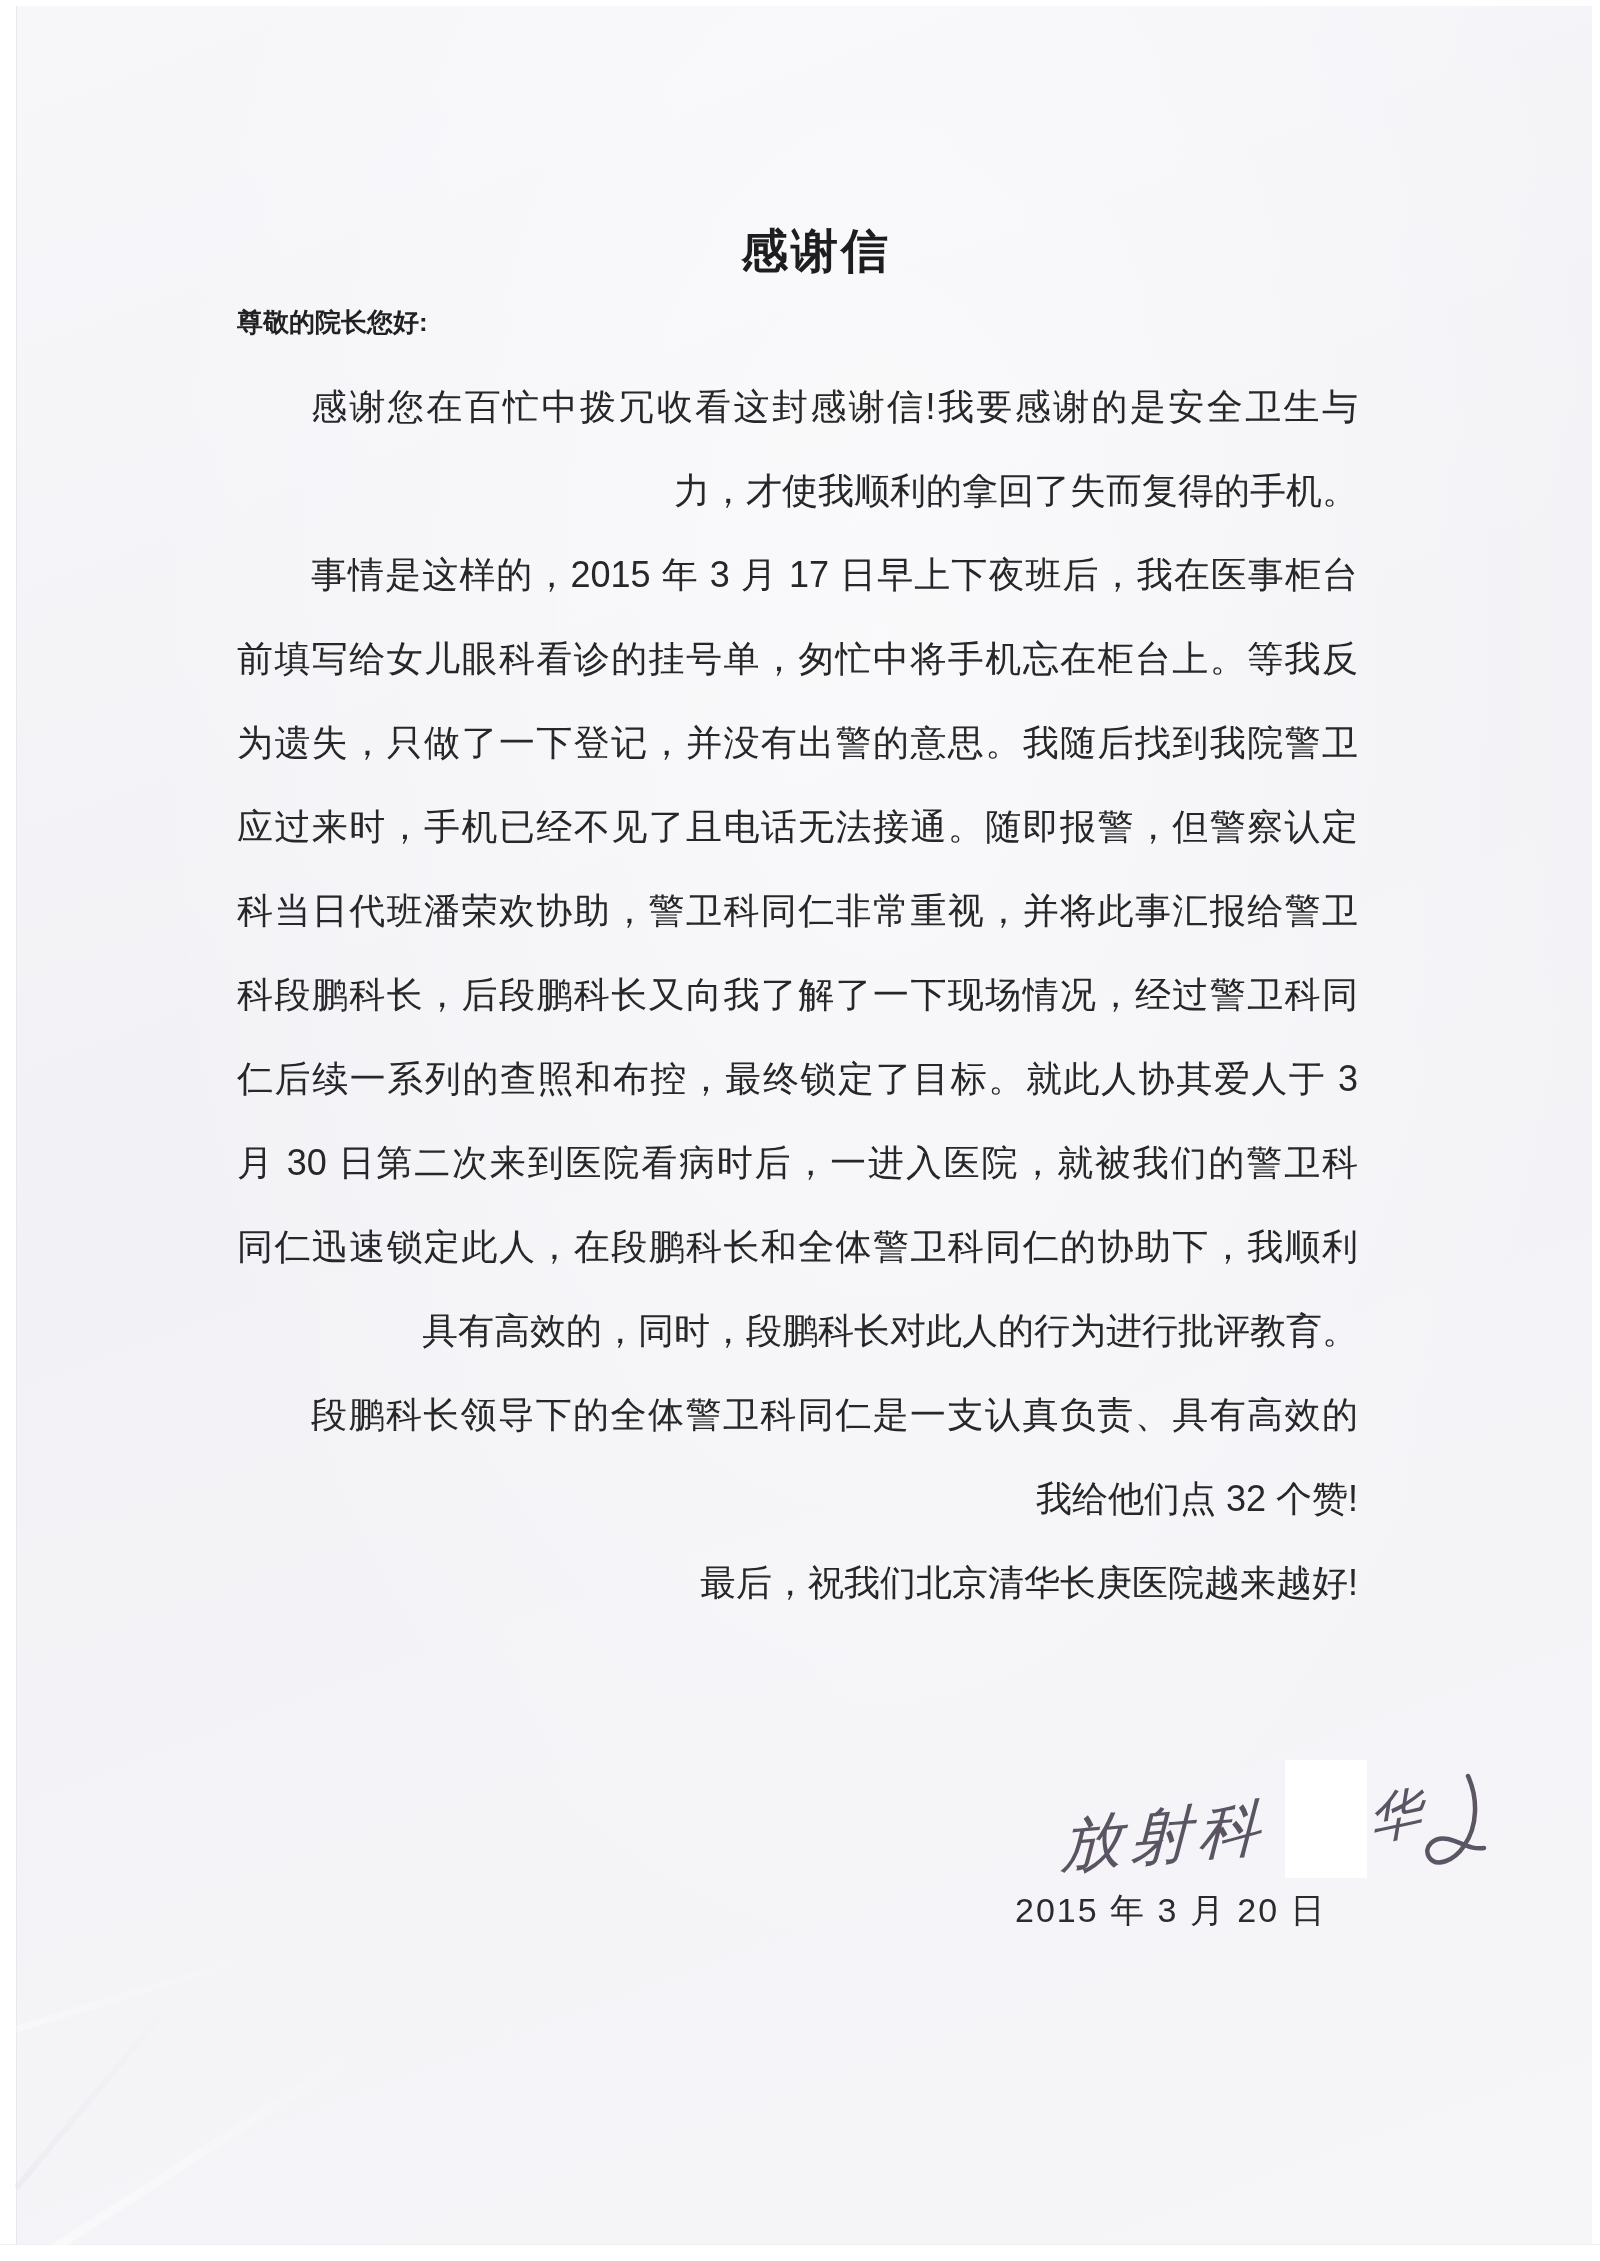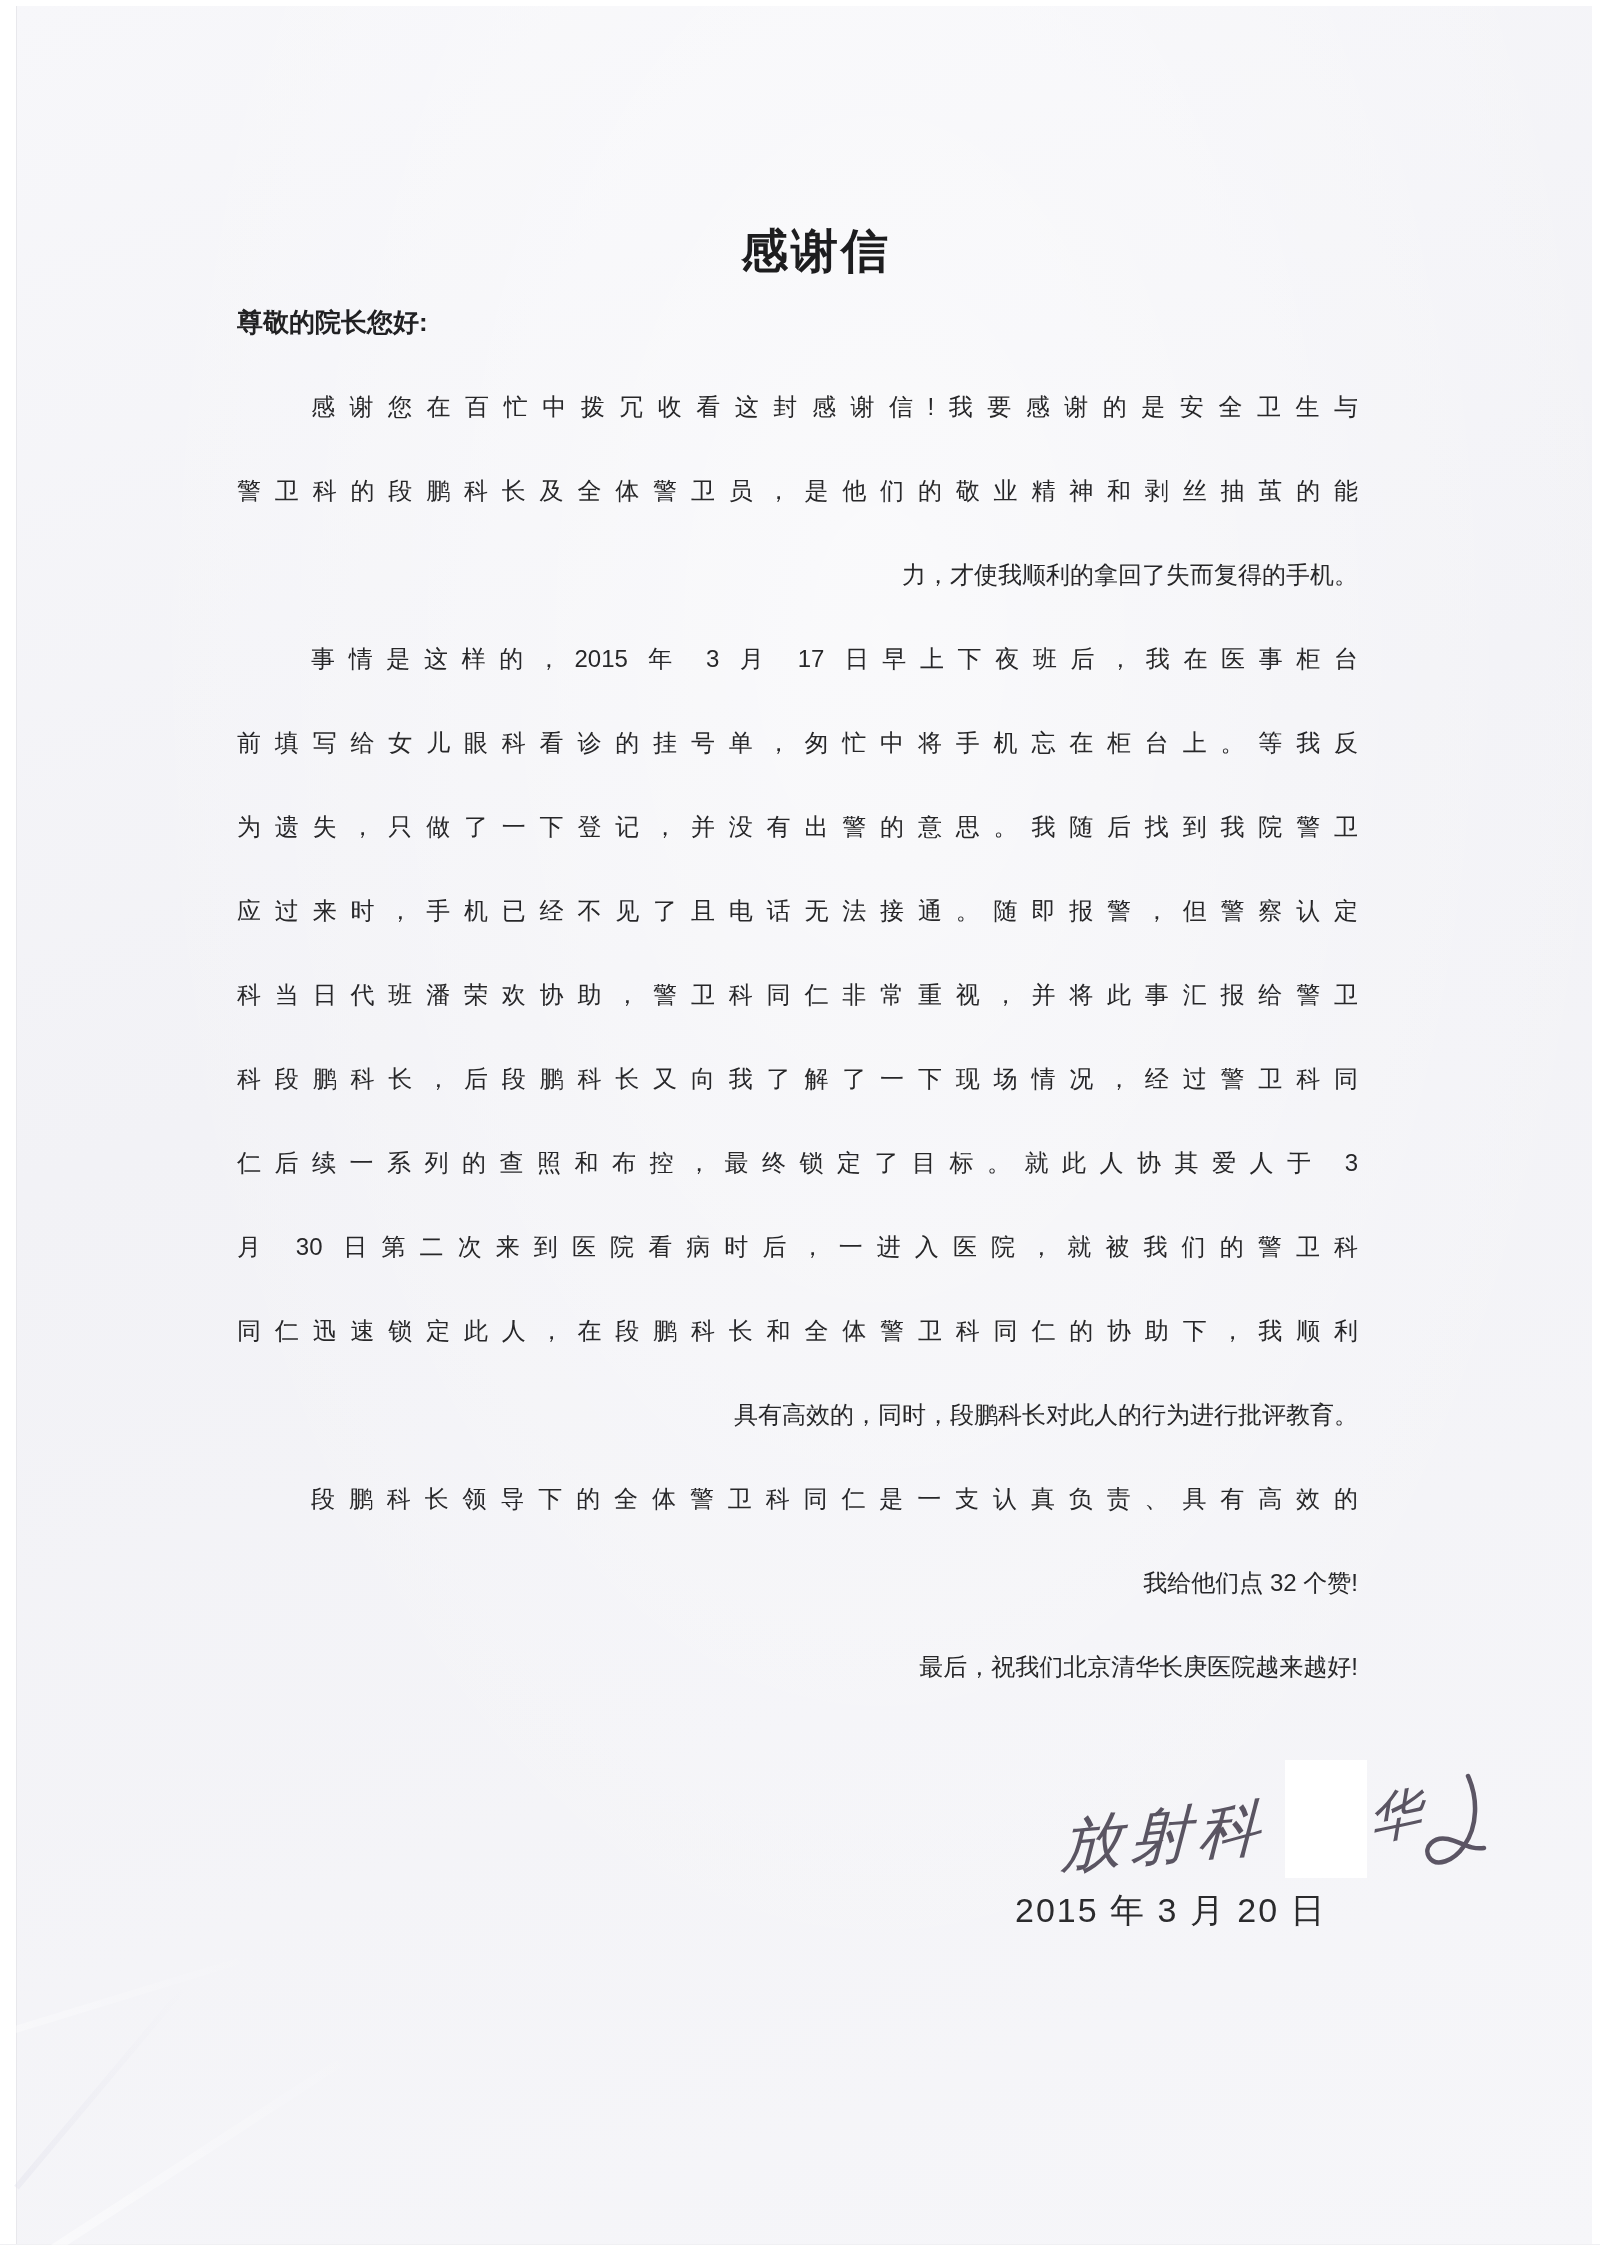--- a/index.html
+++ b/index.html
@@ -33,21 +33,21 @@
     position:absolute;left:0;top:204px;width:100%;
     text-align:center;font-size:47px;font-weight:bold;
     letter-spacing:3px;color:#1d1d1f;margin:16px;
   }
   .greeting{
     position:absolute;left:237px;top:296px;
     font-size:26px;font-weight:bold;line-height:52px;color:#212123;
   }
   .letter-body{
     position:absolute;left:237px;top:365px;width:1121px;
-    font-size:24px;color:#272729;
+    font-size:36px;color:#272729;
   }
   .line{height:84px;line-height:84px;text-align:right;}
   .line.indent{text-indent:74px;}
   .line.fill{text-align:justify;text-align-last:justify;}
 
   
   .signature{position:absolute;left:1050px;top:1770px;width:460px;height:130px;}
   .hand{
     position:absolute;color:#453f4e;opacity:.88;
     font-style:italic;white-space:nowrap;
@@ -74,21 +74,20 @@
   <div class="crease a"></div>
   <div class="crease b"></div>
   <div class="crease c"></div>
 
   <h1 class="title">感谢信</h1>
 
   <div class="greeting">尊敬的院长您好:</div>
 
   <main class="letter-body">
       <div class="line indent fill">感谢您在百忙中拨冗收看这封感谢信!我要感谢的是安全卫生与</div>
-      <div class="line fill">警卫科的段鹏科长及全体警卫员，是他们的敬业精神和剥丝抽茧的能</div>
       <div class="line">力，才使我顺利的拿回了失而复得的手机。</div>
       <div class="line indent fill">事情是这样的，2015 年 3 月 17 日早上下夜班后，我在医事柜台</div>
       <div class="line fill">前填写给女儿眼科看诊的挂号单，匆忙中将手机忘在柜台上。等我反</div>
       <div class="line fill">为遗失，只做了一下登记，并没有出警的意思。我随后找到我院警卫</div>
       <div class="line fill">应过来时，手机已经不见了且电话无法接通。随即报警，但警察认定</div>
       <div class="line fill">科当日代班潘荣欢协助，警卫科同仁非常重视，并将此事汇报给警卫</div>
       <div class="line fill">科段鹏科长，后段鹏科长又向我了解了一下现场情况，经过警卫科同</div>
       <div class="line fill">仁后续一系列的查照和布控，最终锁定了目标。就此人协其爱人于 3</div>
       <div class="line fill">月 30 日第二次来到医院看病时后，一进入医院，就被我们的警卫科</div>
       <div class="line fill">同仁迅速锁定此人，在段鹏科长和全体警卫科同仁的协助下，我顺利</div>

